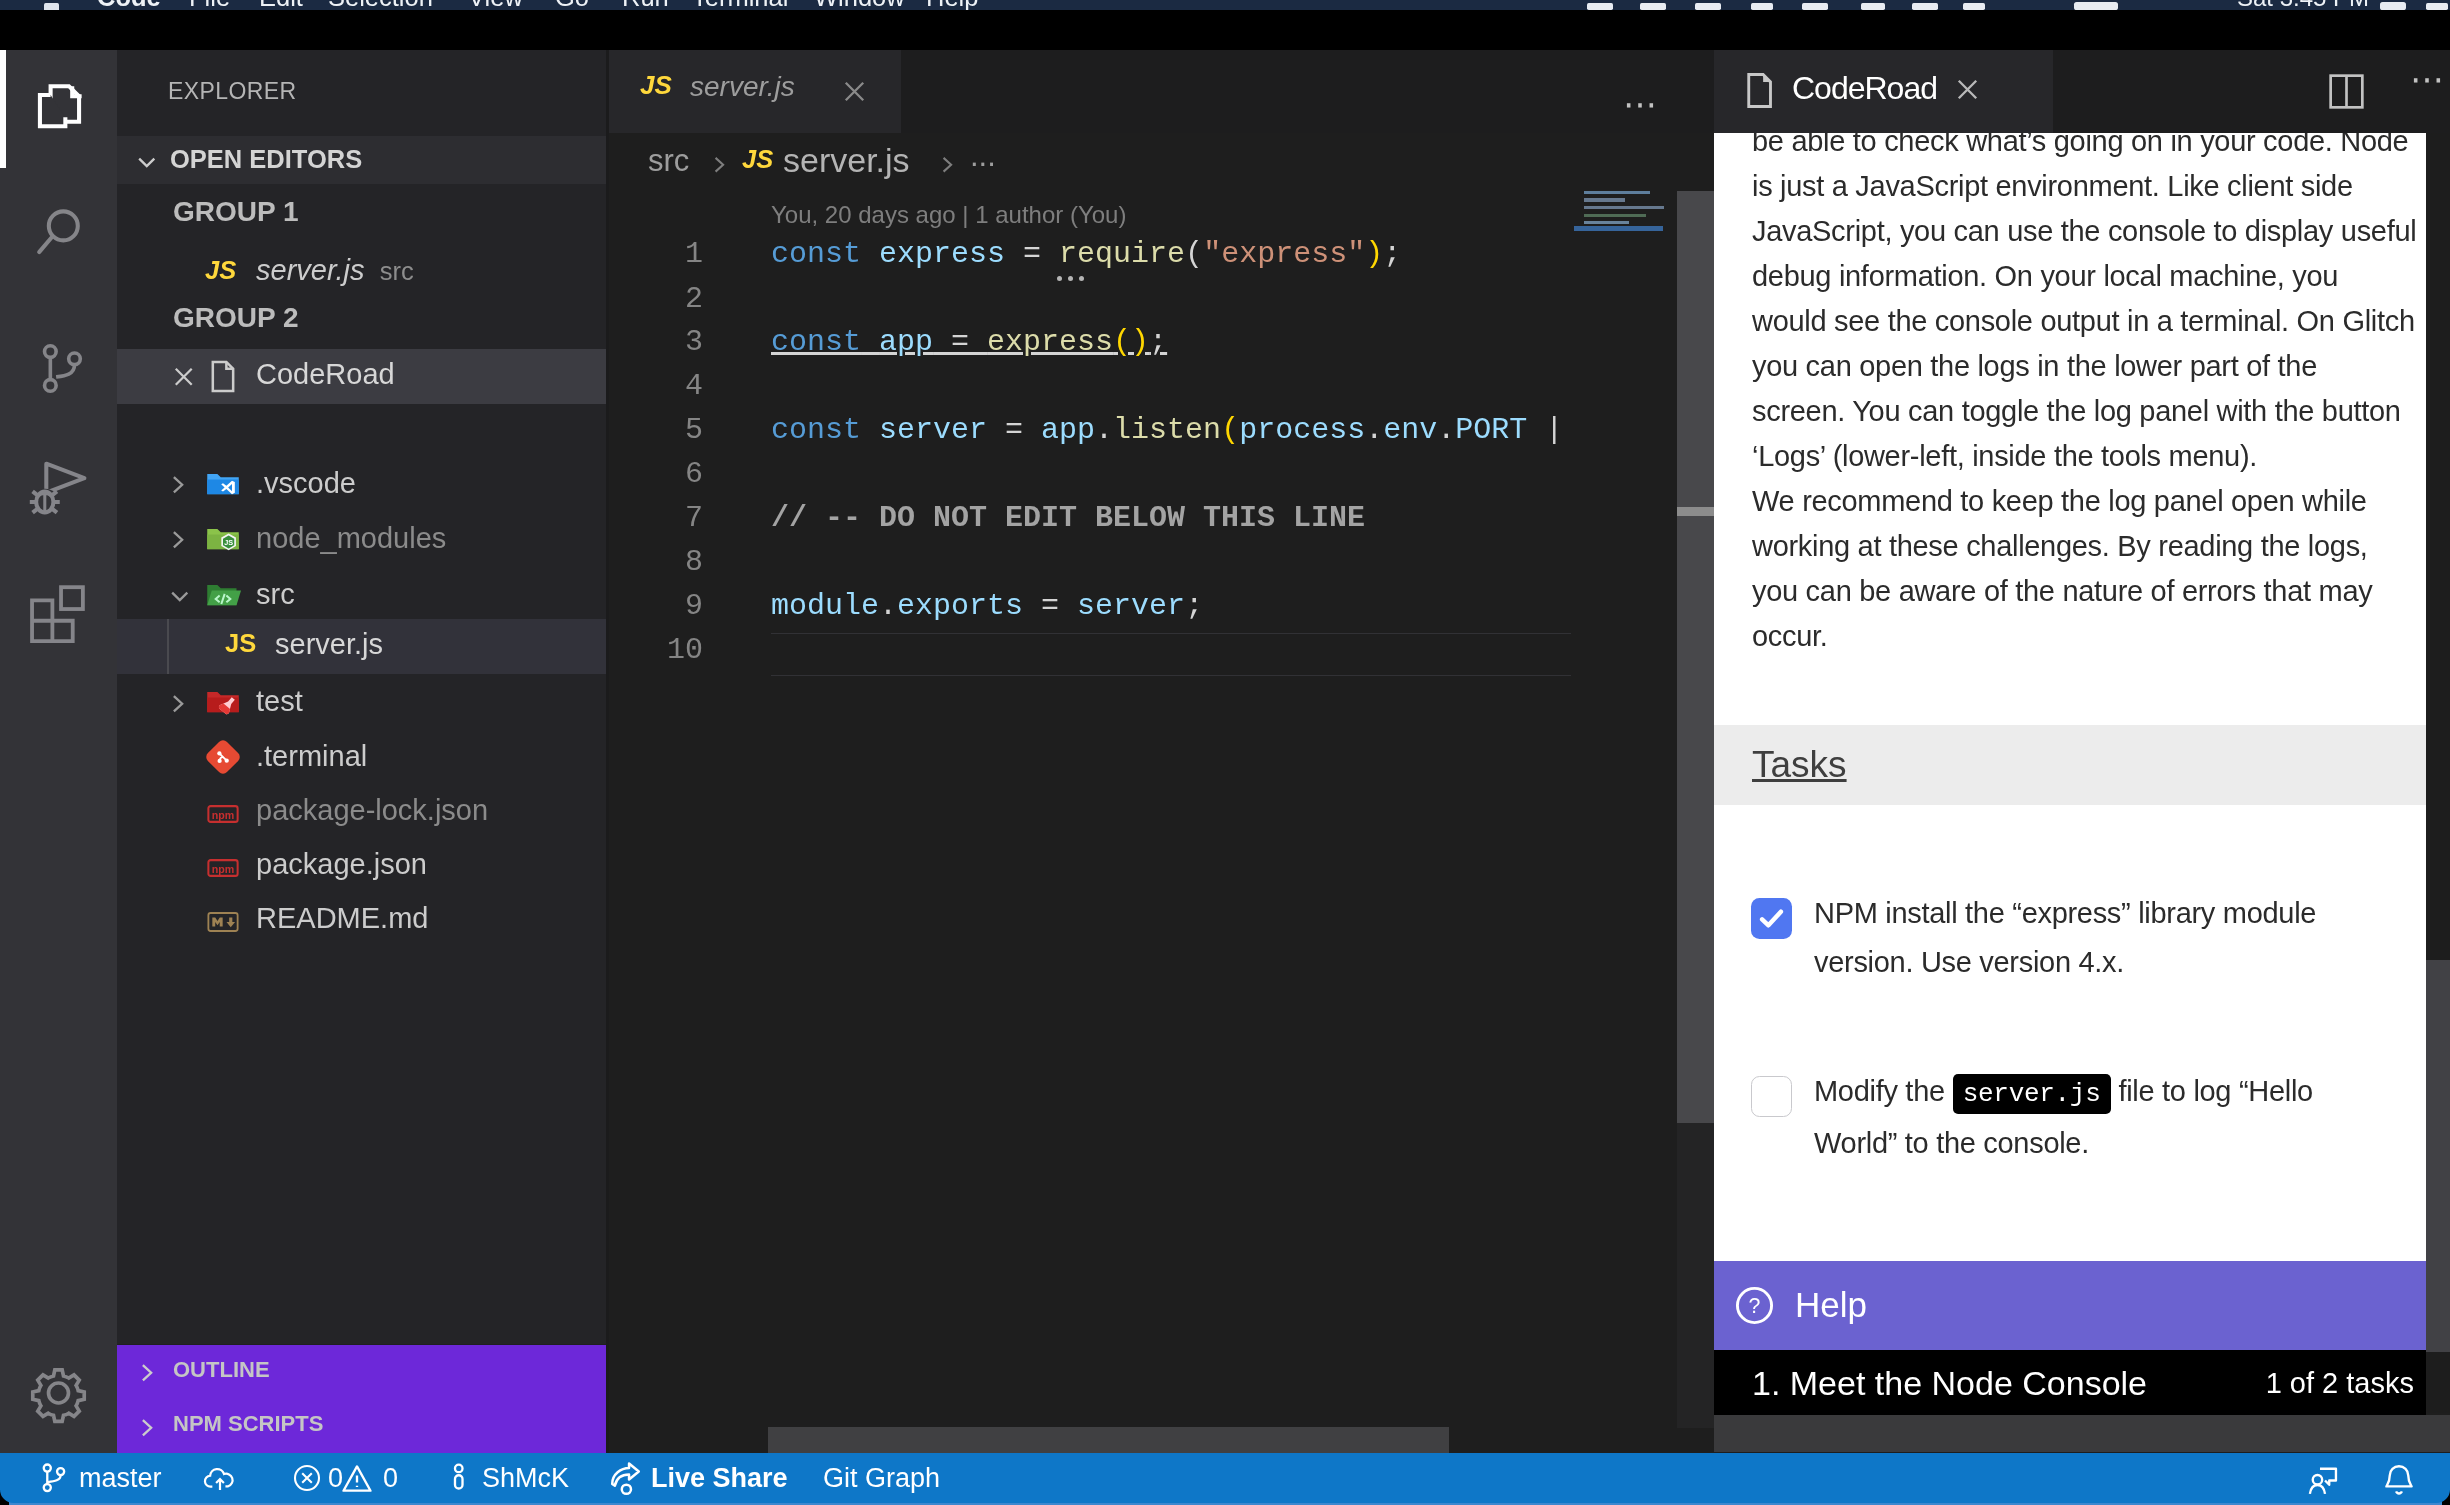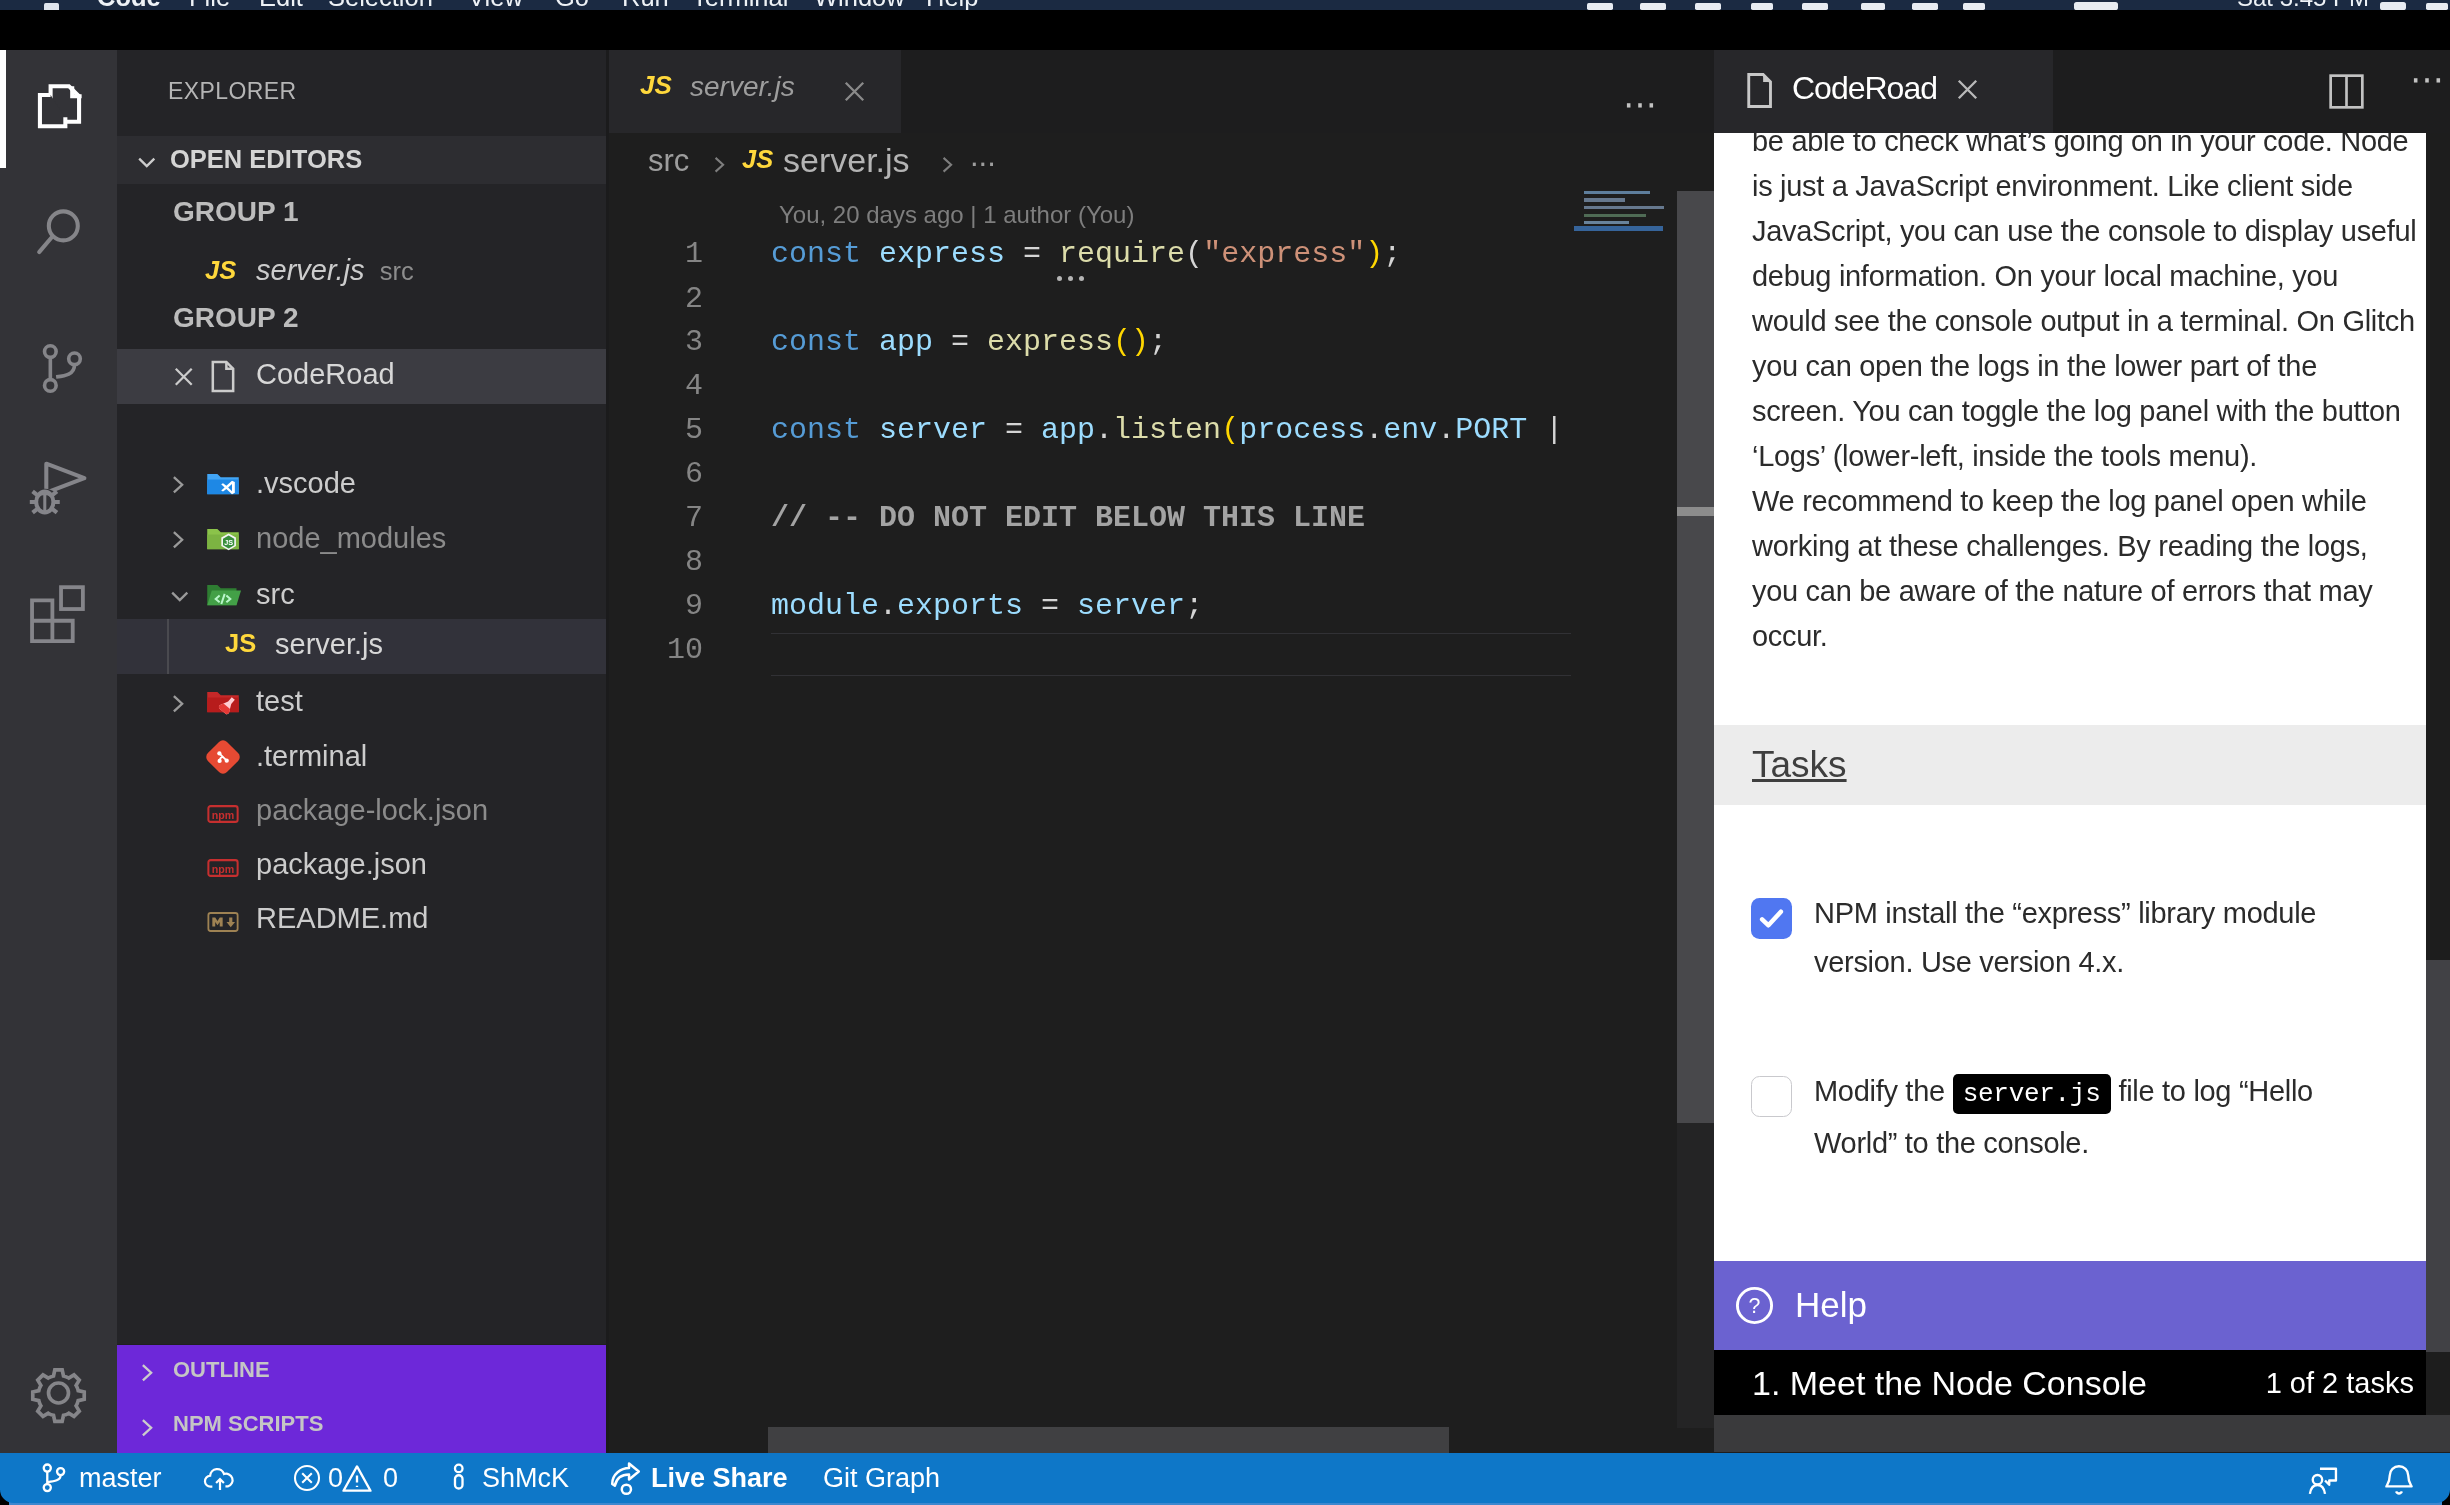--- a/index.html
+++ b/index.html
@@ -238,33 +238,33 @@
       <div class="abs" style="left:174px;top:7.7px;font-size:34px;color:#b4b4b4;">server.js</div>
       <svg class="abs" style="left:327px;top:18.7px;" width="22" height="25.5" viewBox="0 0 16 16">
           <path fill="none" stroke="#7e7e7e" stroke-width="1.5" d="M5.5 3 L11 8 L5.5 13"></path>
         </svg>
       <div class="abs" style="left:361px;top:5.1px;">...</div>
     </div>
 
     <div id="code" class="abs" style="left:0;top:144px;width:962px;height:1234px;font-family:'Liberation Mono',monospace;font-size:30px;white-space:pre;">
       
       <div class="abs" style="left:162px;top:439px;width:800px;height:43px;border-top:1.7px solid #313135;border-bottom:1.7px solid #313135;"></div>
-      <div class="abs" style="left:162px;top:6.8px;width:766px;font-family:'Liberation Sans';font-size:24px;color:#7e7e7e;margin-left:8px;">You, 20 days ago | 1 author (You)</div>
+      <div class="abs" style="left:162px;top:6.8px;width:766px;font-family:'Liberation Sans';font-size:24px;color:#7e7e7e;">You, 20 days ago | 1 author (You)</div>
       <div class="abs" style="left:0;top:43px;width:94px;color:#858585;text-align:right;">1</div>
       <div class="abs" style="left:0;top:88px;width:94px;color:#858585;text-align:right;">2</div>
       <div class="abs" style="left:0;top:131px;width:94px;color:#858585;text-align:right;">3</div>
       <div class="abs" style="left:0;top:175px;width:94px;color:#858585;text-align:right;">4</div>
       <div class="abs" style="left:0;top:219px;width:94px;color:#858585;text-align:right;">5</div>
       <div class="abs" style="left:0;top:263px;width:94px;color:#858585;text-align:right;">6</div>
       <div class="abs" style="left:0;top:307px;width:94px;color:#858585;text-align:right;">7</div>
       <div class="abs" style="left:0;top:351px;width:94px;color:#858585;text-align:right;">8</div>
       <div class="abs" style="left:0;top:395px;width:94px;color:#858585;text-align:right;">9</div>
       <div class="abs" style="left:0;top:439px;width:94px;color:#858585;text-align:right;">10</div>
       <div class="abs" style="left:162px;top:43px;color:#d4d4d4;"><span style="color:#569cd6">const</span> <span style="color:#9cdcfe">express</span> = <span style="color:#dcdcaa">require</span>(<span style="color:#ce9178">"express"</span><span style="color:#ffd700">)</span>;</div>
-      <div class="abs" style="left:162px;top:131px;color:#d4d4d4;"><span style="color:#569cd6">const</span> <span style="color:#9cdcfe">app</span> = <span style="color:#dcdcaa">express</span><span style="color:#ffd700">()</span>;</div>
+      <div class="abs" style="left:162px;top:131px;color:#d4d4d4;text-decoration:underline;"><span style="color:#569cd6">const</span> <span style="color:#9cdcfe">app</span> = <span style="color:#dcdcaa">express</span><span style="color:#ffd700">()</span>;</div>
       <div class="abs" style="left:162px;top:219px;color:#d4d4d4;"><span style="color:#569cd6">const</span> <span style="color:#9cdcfe">server</span> = <span style="color:#9cdcfe">app</span>.<span style="color:#dcdcaa">listen</span><span style="color:#ffd700">(</span><span style="color:#9cdcfe">process</span>.<span style="color:#9cdcfe">env</span>.<span style="color:#9cdcfe">PORT</span> ||</div>
       <div class="abs" style="left:162px;top:307px;color:#a3a3a3;font-weight:bold;">// -- DO NOT EDIT BELOW THIS LINE</div>
       <div class="abs" style="left:162px;top:395px;color:#d4d4d4;"><span style="color:#9cdcfe">module</span>.<span style="color:#9cdcfe">exports</span> = <span style="color:#9cdcfe">server</span>;</div>
       
       <div class="abs" style="left:448px;top:82px;width:5.1px;height:5.1px;border-radius:50%;background:#b5b5b5;"></div>
       <div class="abs" style="left:459px;top:82px;width:5.1px;height:5.1px;border-radius:50%;background:#b5b5b5;"></div>
       <div class="abs" style="left:470px;top:82px;width:5.1px;height:5.1px;border-radius:50%;background:#b5b5b5;"></div>
     </div>
 
     <div class="abs" style="left:962px;top:144px;width:105px;height:1234px;background:#1e1e1e;">

